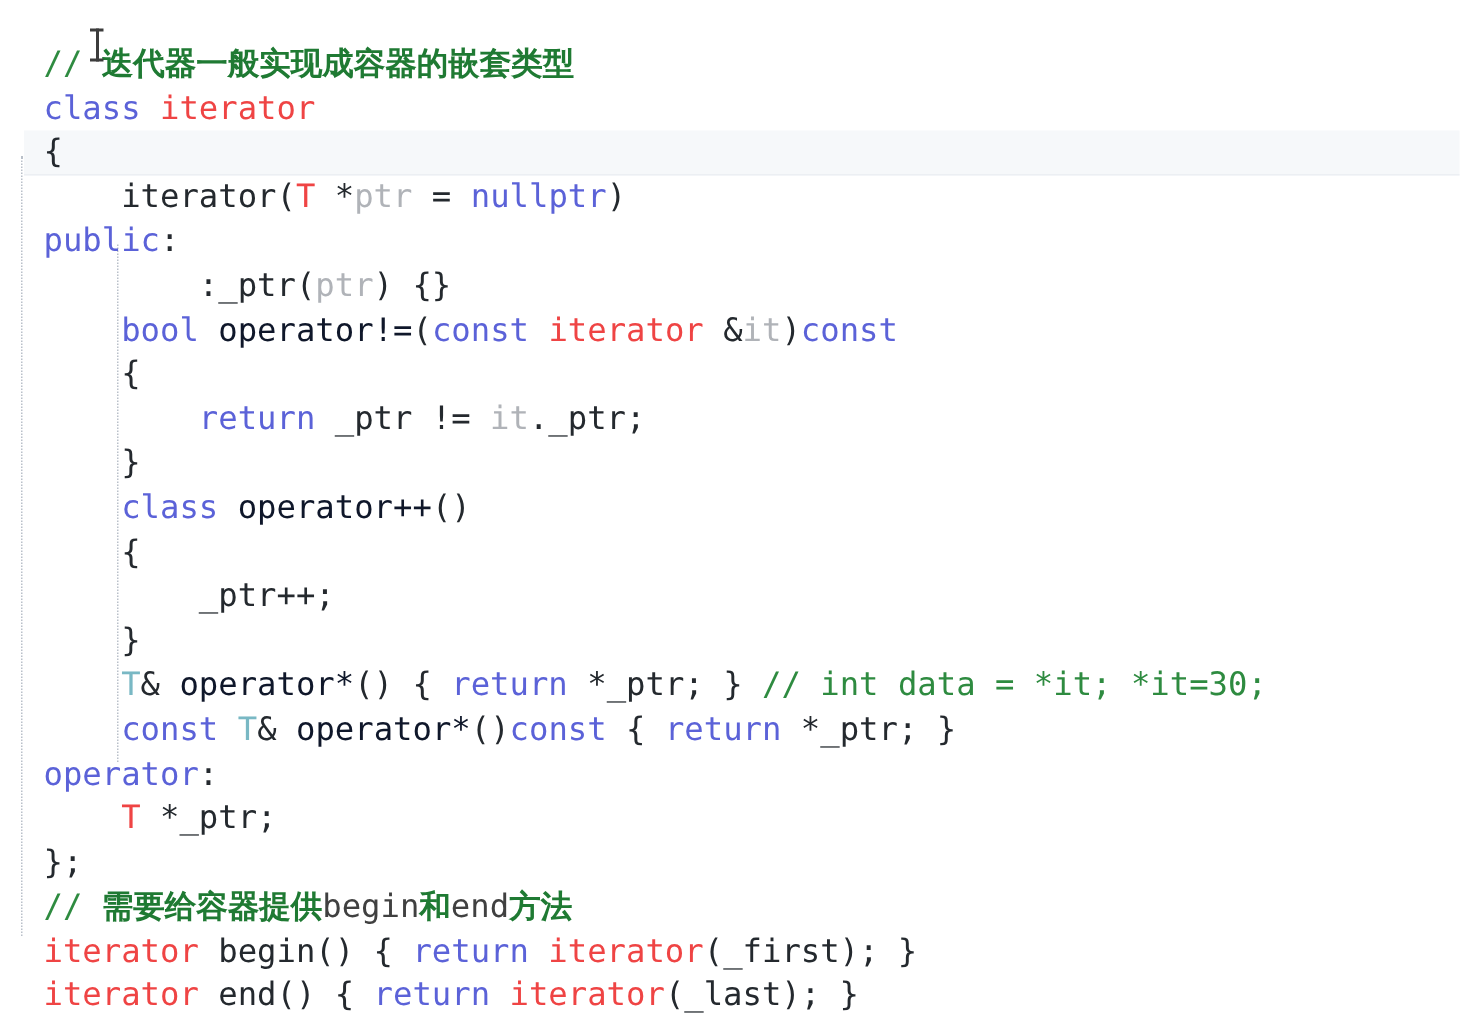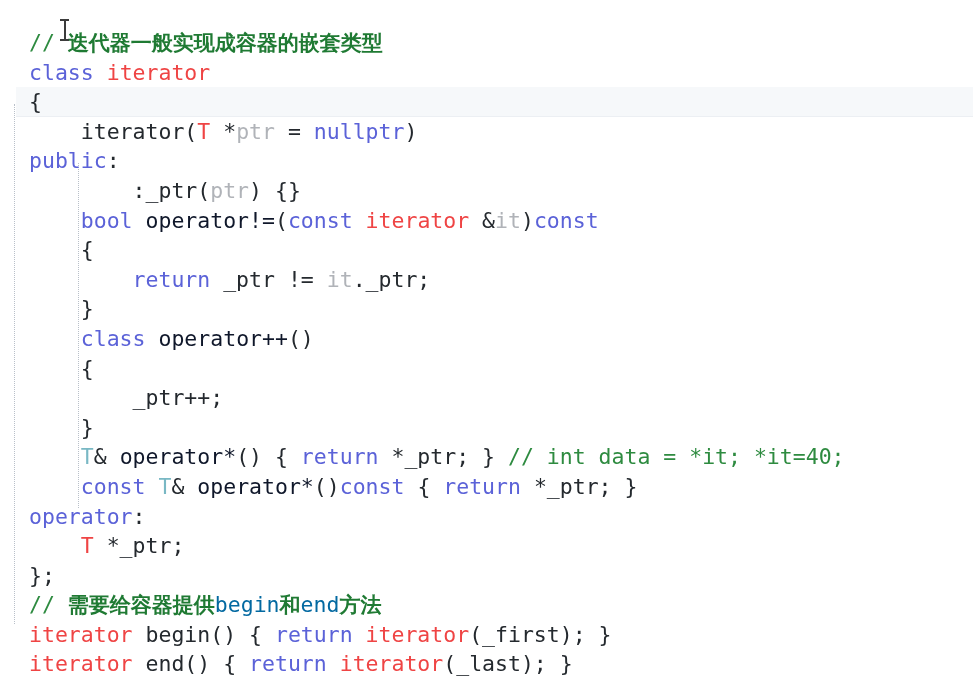--- a/index.html
+++ b/index.html
@@ -67,21 +67,21 @@
   .tok-fn       { color: #0f172a; }            
   .tok-plain    { color: #24292e; }            
   .tok-dim      { color: #b0b3b8; }
   .tok-comment  { color: #2e8b40; }            
   .tok-comment-cjk {
     color: #1f7a33;
     font-family: "DejaVu Sans", "Liberation Sans", sans-serif;
     font-weight: 700;
     font-size: 21px;
   }
-  .tok-comment-lat { color: #0369a1; }
+  .tok-comment-lat { color: #404040; }
 
   
   .caret {
     position: absolute;
     left: 60px;
     top: 19px;
     width: 9px;
     height: 22px;
     z-index: 5;
     pointer-events: none;
@@ -117,21 +117,21 @@
       <div class="line"><span class="tok-kw">public</span><span class="tok-plain">:</span></div>
       <div class="line"><span class="tok-plain">        :_ptr(</span><span class="tok-dim">ptr</span><span class="tok-plain">) {}</span></div>
       <div class="line"><span class="tok-plain">    </span><span class="tok-kw">bool</span><span class="tok-plain"> </span><span class="tok-fn">operator!=</span><span class="tok-plain">(</span><span class="tok-kw">const</span><span class="tok-plain"> </span><span class="tok-type">iterator</span><span class="tok-plain"> &amp;</span><span class="tok-dim">it</span><span class="tok-plain">)</span><span class="tok-kw">const</span></div>
       <div class="line"><span class="tok-plain">    {</span></div>
       <div class="line"><span class="tok-plain">        </span><span class="tok-kw">return</span><span class="tok-plain"> _ptr != </span><span class="tok-dim">it</span><span class="tok-plain">._ptr;</span></div>
       <div class="line"><span class="tok-plain">    }</span></div>
       <div class="line"><span class="tok-plain">    </span><span class="tok-kw">class</span><span class="tok-plain"> </span><span class="tok-fn">operator++</span><span class="tok-plain">()</span></div>
       <div class="line"><span class="tok-plain">    {</span></div>
       <div class="line"><span class="tok-plain">        _ptr++;</span></div>
       <div class="line"><span class="tok-plain">    }</span></div>
-      <div class="line"><span class="tok-plain">    </span><span class="tok-type2">T</span><span class="tok-plain">&amp; </span><span class="tok-fn">operator*</span><span class="tok-plain">() { </span><span class="tok-kw">return</span><span class="tok-plain"> *_ptr; } </span><span class="tok-comment">// int data = *it; *it=40;</span></div>
+      <div class="line"><span class="tok-plain">    </span><span class="tok-type2">T</span><span class="tok-plain">&amp; </span><span class="tok-fn">operator*</span><span class="tok-plain">() { </span><span class="tok-kw">return</span><span class="tok-plain"> *_ptr; } </span><span class="tok-comment">// int data = *it; *it=30;</span></div>
       <div class="line"><span class="tok-plain">    </span><span class="tok-kw">const</span><span class="tok-plain"> </span><span class="tok-type2">T</span><span class="tok-plain">&amp; </span><span class="tok-fn">operator*</span><span class="tok-plain">()</span><span class="tok-kw">const</span><span class="tok-plain"> { </span><span class="tok-kw">return</span><span class="tok-plain"> *_ptr; }</span></div>
       <div class="line"><span class="tok-kw">operator</span><span class="tok-plain">:</span></div>
       <div class="line"><span class="tok-plain">    </span><span class="tok-type">T</span><span class="tok-plain"> *_ptr;</span></div>
       <div class="line"><span class="tok-plain">};</span></div>
       <div class="line"><span class="tok-comment">// </span><span class="tok-comment-cjk">需要给容器提供</span><span class="tok-comment-lat">begin</span><span class="tok-comment-cjk">和</span><span class="tok-comment-lat">end</span><span class="tok-comment-cjk">方法</span></div>
       <div class="line"><span class="tok-type">iterator</span><span class="tok-plain"> begin() { </span><span class="tok-kw">return</span><span class="tok-plain"> </span><span class="tok-type">iterator</span><span class="tok-plain">(_first); }</span></div>
       <div class="line"><span class="tok-type">iterator</span><span class="tok-plain"> end() { </span><span class="tok-kw">return</span><span class="tok-plain"> </span><span class="tok-type">iterator</span><span class="tok-plain">(_last); }</span></div>
     </div>
 
   <div class="caret">

